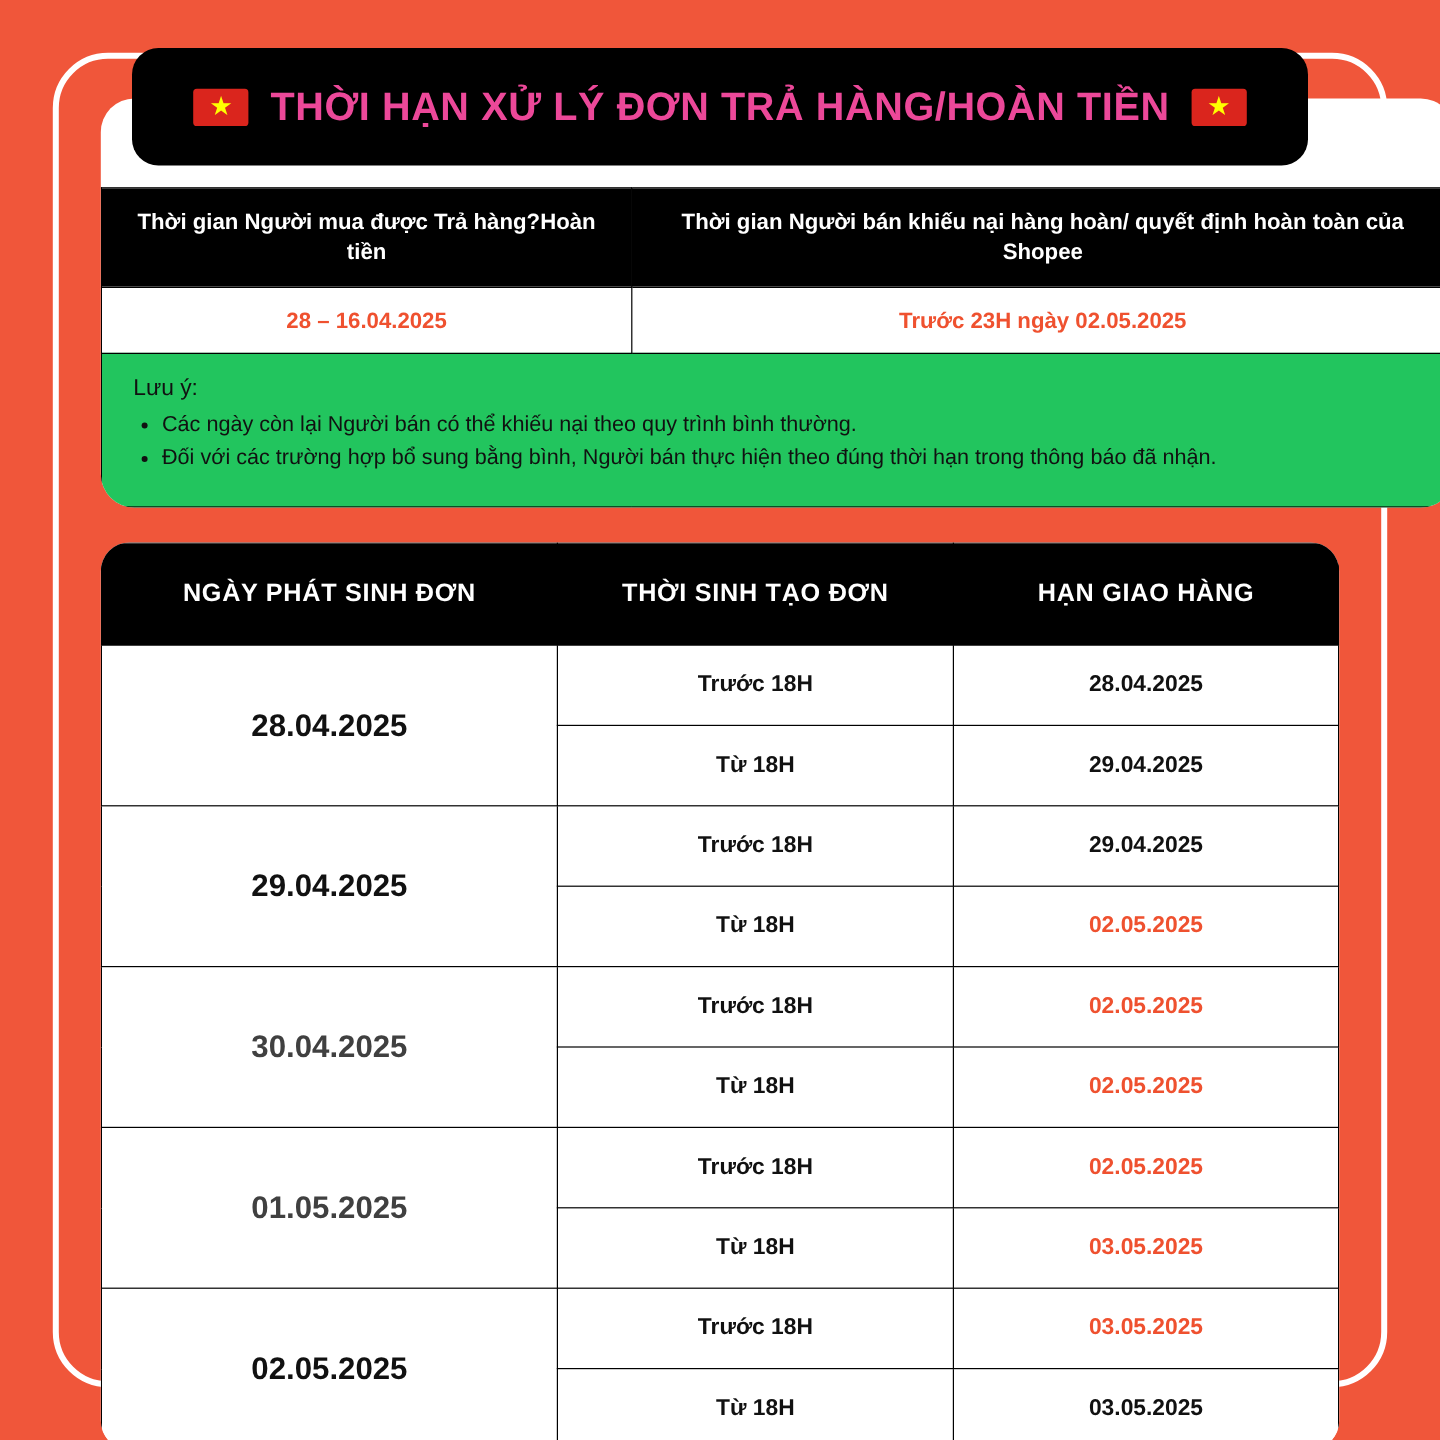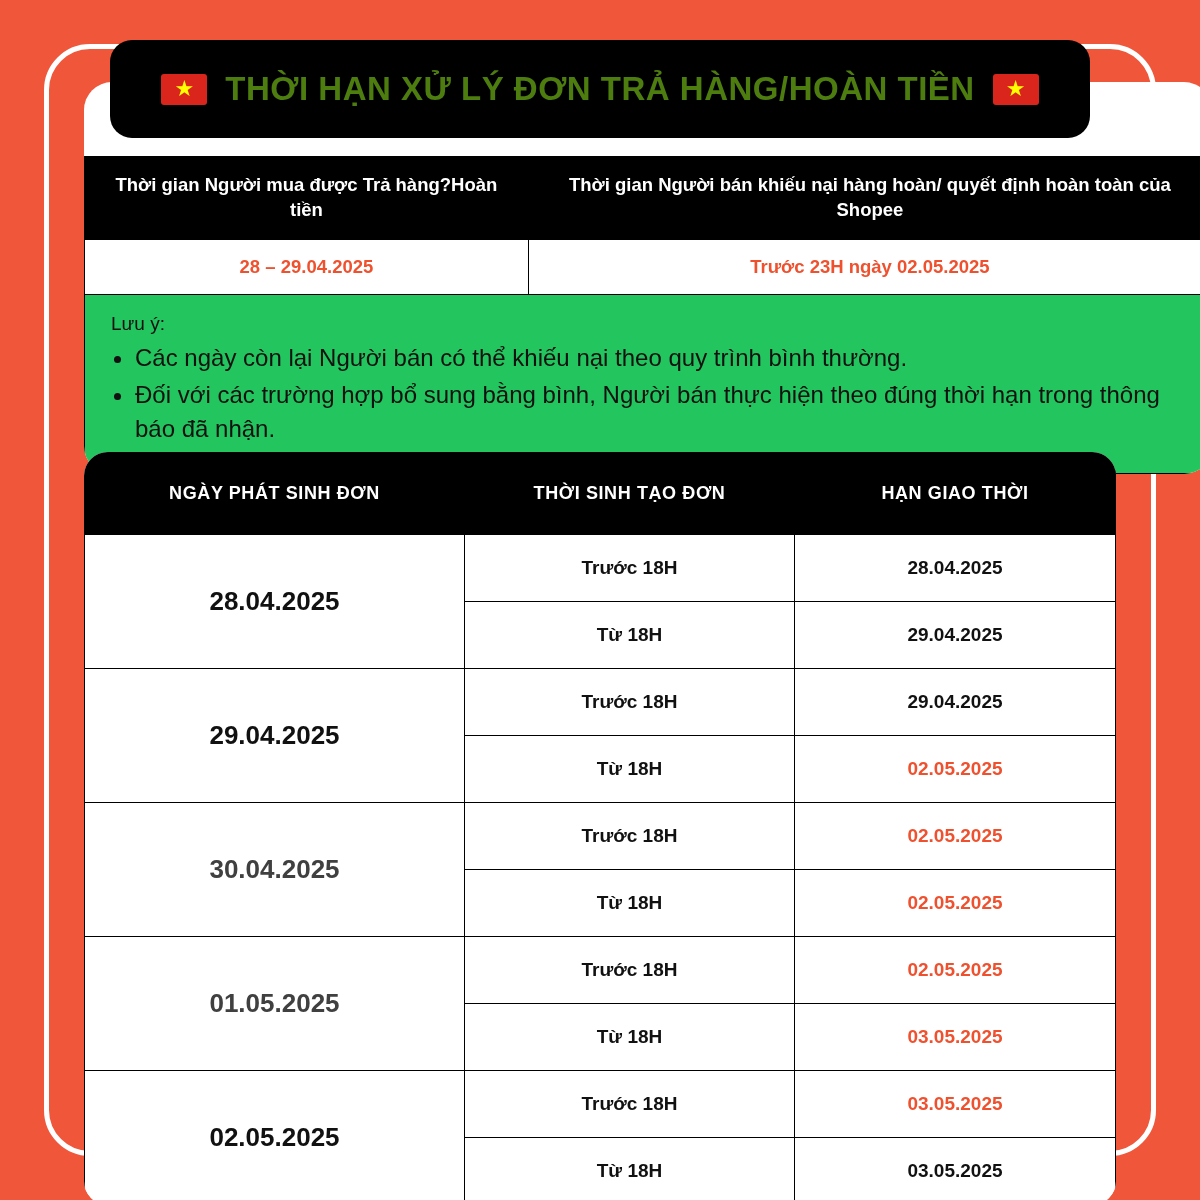--- a/index.html
+++ b/index.html
@@ -41,21 +41,21 @@
     height: 98px;
     background: #000000;
     border-radius: 22px;
     display: flex;
     align-items: center;
     justify-content: center;
     gap: 18px;
     z-index: 5;
   }
   .banner-title {
-    color: #4d7c0f;
+    color: #ec4899;
     font-size: 33px;
     font-weight: bold;
     letter-spacing: 0.5px;
     white-space: nowrap;
   }
   .flag {
     width: 46px;
     height: 31px;
     background: #da251d;
     border-radius: 3px;
@@ -110,41 +110,41 @@
   .note-title {
     font-size: 19px;
     color: #111;
     margin-bottom: 6px;
   }
   .note-list {
     margin: 0;
     padding-left: 24px;
   }
   .note-list li {
-    font-size: 24px;
+    font-size: 18px;
     color: #111;
     line-height: 1.42;
     margin-bottom: 3px;
   }
 
   
   .card-bot {
     position: absolute;
     left: 84px;
     top: 452px;
     width: 1032px;
     background: #ffffff;
     border-radius: 24px;
     overflow: hidden;
   }
   .tbl2 { width: 100%; border-collapse: collapse; table-layout: fixed; }
   .tbl2 th {
     background: #000000;
     color: #ffffff;
-    font-size: 18px;
+    font-size: 21px;
     font-weight: bold;
     letter-spacing: 0.6px;
     padding: 30px 6px;
     text-align: center;
     border: 1px solid #000;
   }
   .tbl2 td {
     border: 1px solid #000;
     text-align: center;
     background: #ffffff;
@@ -179,21 +179,21 @@
   <div class="frame"></div>
 
   <div class="card-top">
     <table class="tbl">
       <tbody>
           <tr class="hdr-row">
         <th>Thời gian Người mua được Trả hàng?Hoàn tiền</th>
         <th>Thời gian Người bán khiếu nại hàng hoàn/ quyết định hoàn toàn của Shopee</th>
       </tr>
       <tr class="val-row">
-        <td>28 – 29.04.2025</td>
+        <td>28 – 16.04.2025</td>
         <td>Trước 23H ngày 02.05.2025</td>
       </tr>
       <tr>
         <td class="note-cell" colspan="2">
           <div class="note-title">Lưu ý:</div>
           <ul class="note-list">
             <li>Các ngày còn lại Người bán có thể khiếu nại theo quy trình bình thường.</li>
             <li>Đối với các trường hợp bổ sung bằng bình, Người bán thực hiện theo đúng thời hạn trong thông báo đã nhận.</li>
           </ul>
         </td>
@@ -207,21 +207,21 @@
     <span class="banner-title">THỜI HẠN XỬ LÝ ĐƠN TRẢ HÀNG/HOÀN TIỀN</span>
     <span class="flag">★</span>
   </div>
 
   <div class="card-bot">
     <table class="tbl2">
       <tbody>
           <tr>
         <th style="width:380px">NGÀY PHÁT SINH ĐƠN</th>
         <th style="width:330px">THỜI SINH TẠO ĐƠN</th>
-        <th>HẠN GIAO THỜI</th>
+        <th>HẠN GIAO HÀNG</th>
       </tr>
 
       <tr>
         <td class="c-date" rowspan="2">28.04.2025</td>
         <td class="c-time">Trước 18H</td>
         <td class="c-dl">28.04.2025</td>
       </tr>
       <tr>
         <td class="c-time">Từ 18H</td>
         <td class="c-dl">29.04.2025</td>

